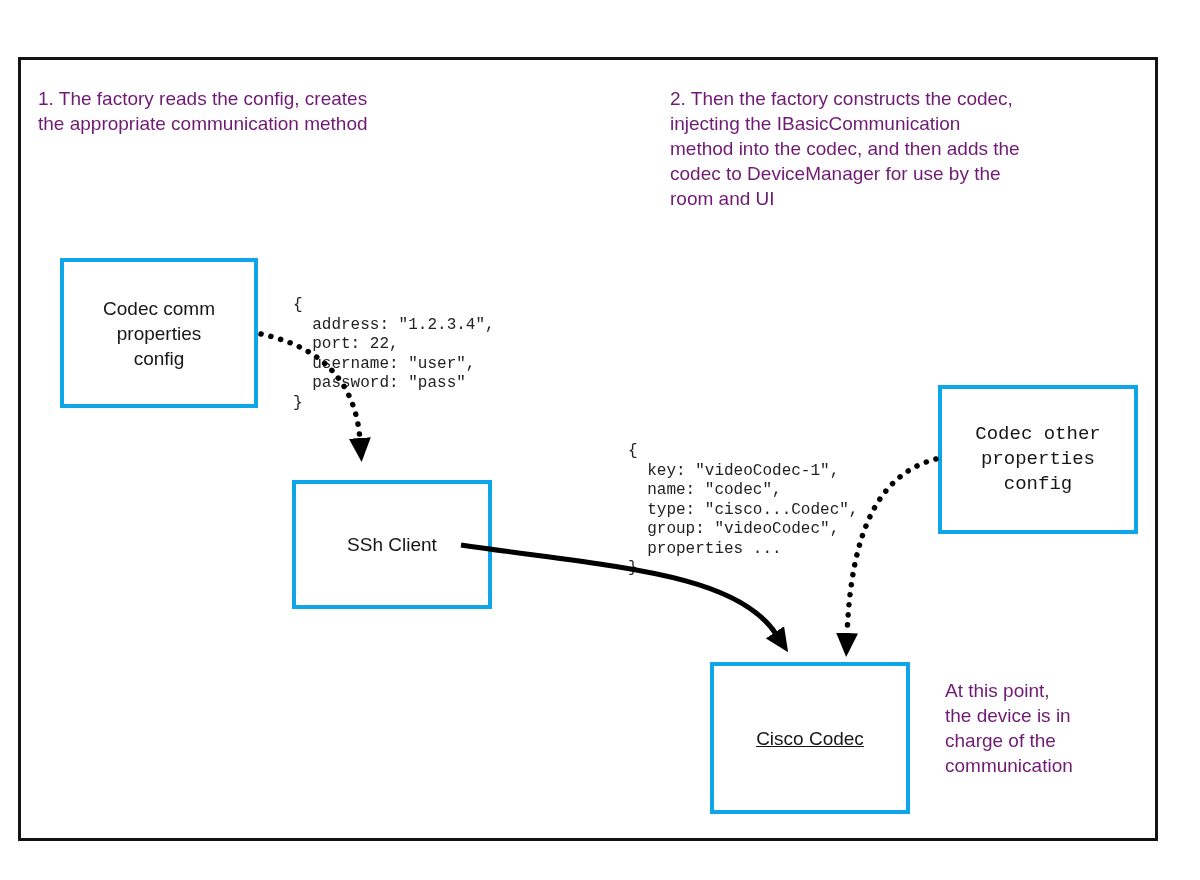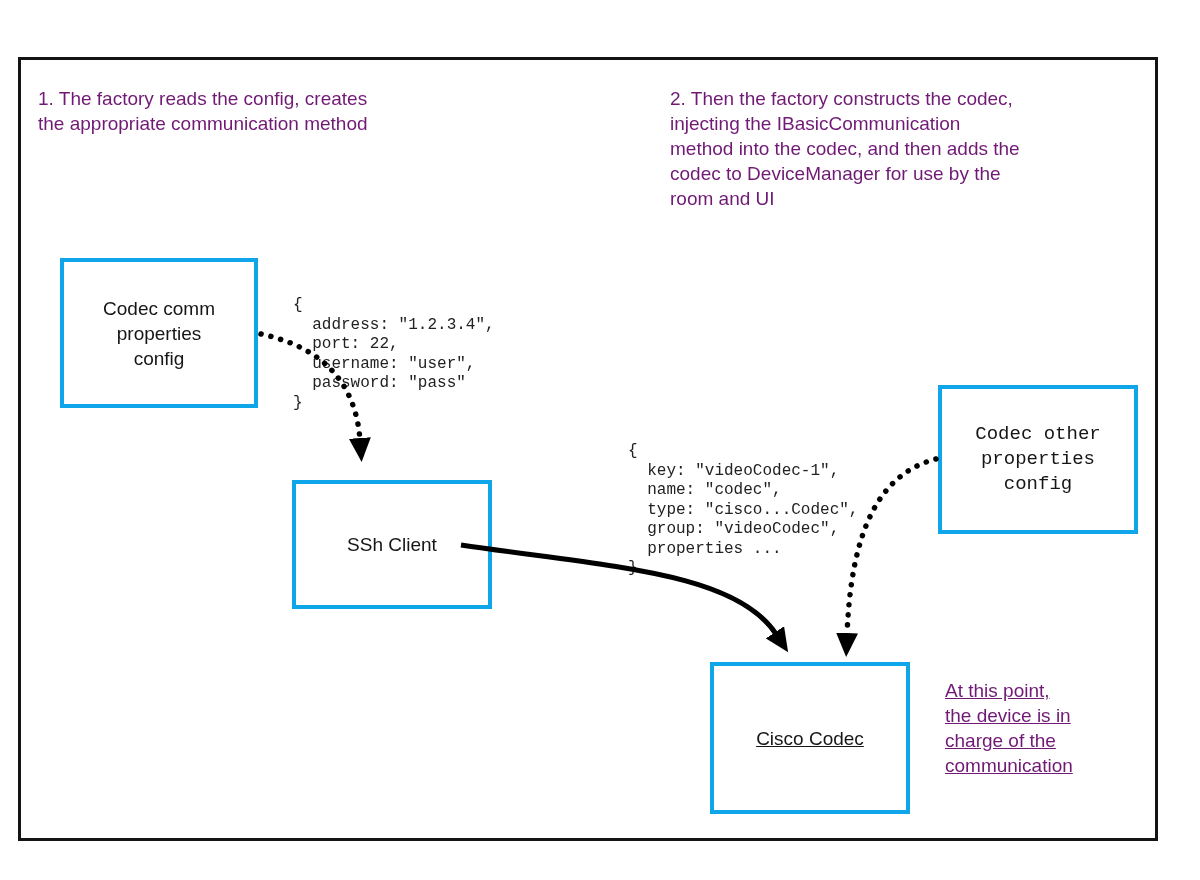--- a/index.html
+++ b/index.html
@@ -76,21 +76,21 @@
   <div class="code" style="left:628px; top:442px;">{
   key: "videoCodec-1",
   name: "codec",
   type: "cisco...Codec",
   group: "videoCodec",
   properties ...
 }</div>
 
   <div class="box" style="left:710px; top:662px; width:200px; height:152px;text-decoration:underline;">Cisco Codec</div>
 
-  <div class="note" style="left:945px; top:678px; width:215px;text-decoration:underline;">At this point,
+  <div class="note" style="left:945px; top:678px; width:215px;">At this point,
 the device is in
 charge of the
 communication</div>
 
   <svg class="arrows" viewBox="0 0 1200 880" xmlns="http://www.w3.org/2000/svg">
     <defs>
       <marker id="ah" viewBox="0 0 24 22" markerWidth="24" markerHeight="22" refX="2" refY="11" orient="auto" markerUnits="userSpaceOnUse">
         <polygon points="0,0 24,11 0,22" fill="#000"></polygon>
       </marker>
     </defs>

